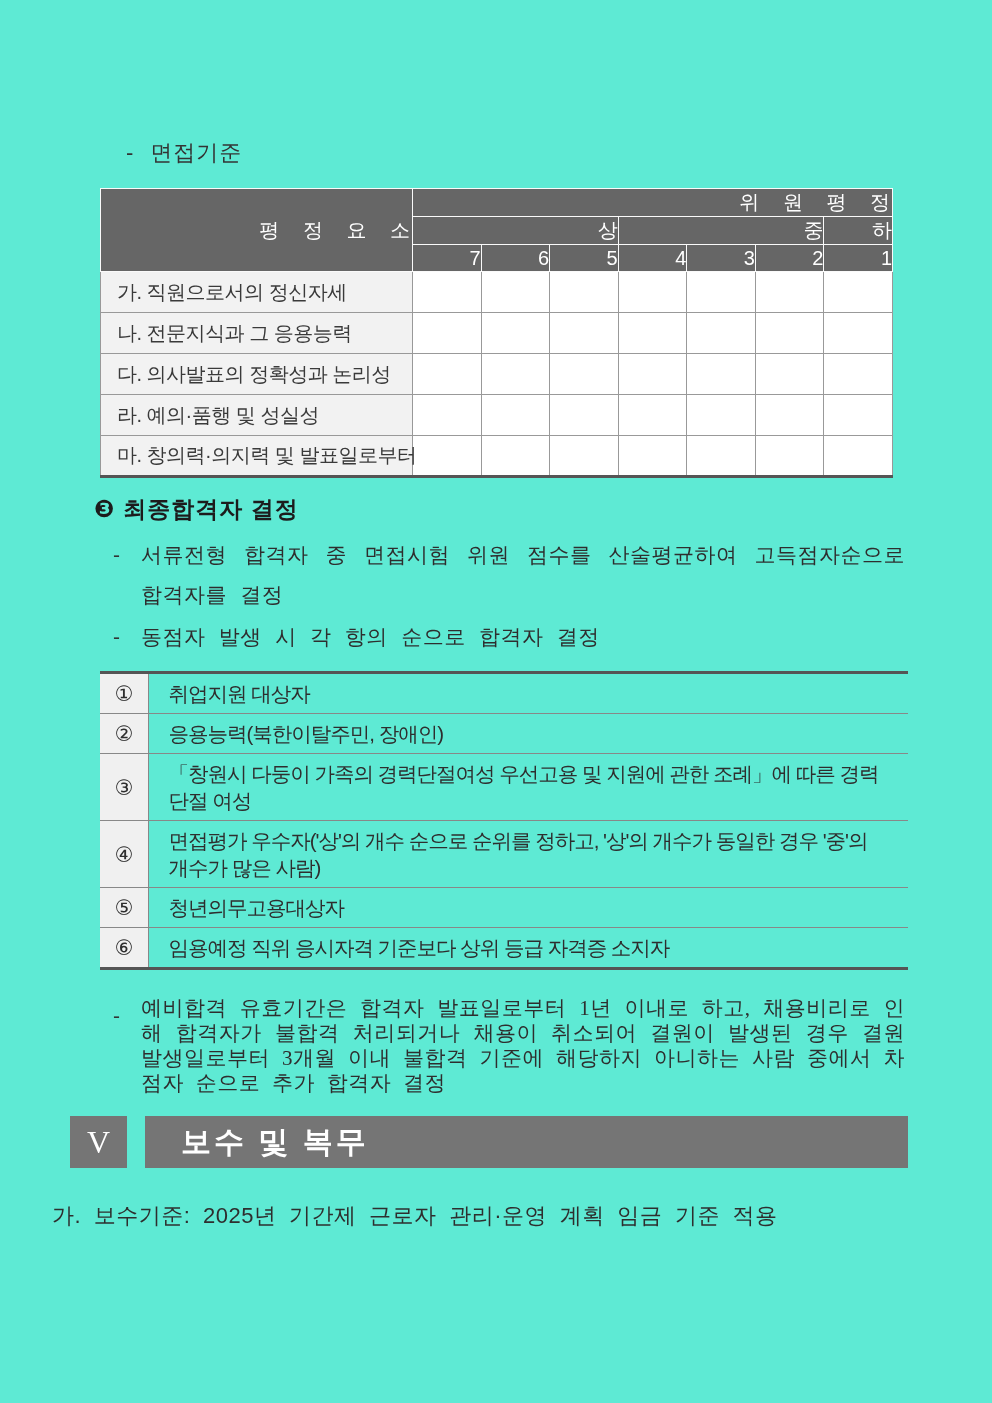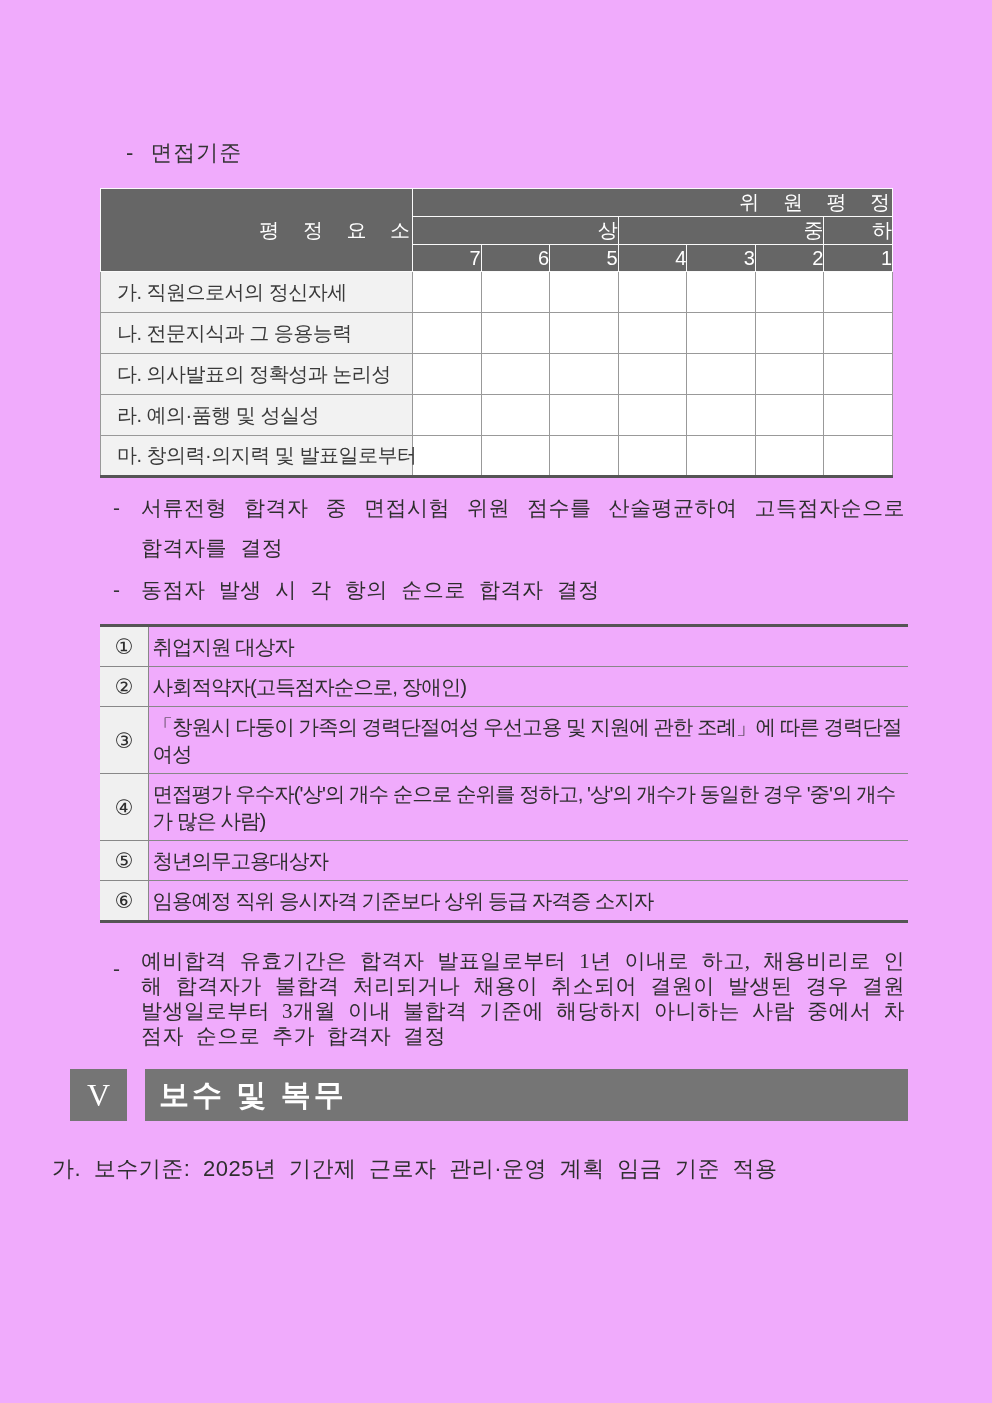--- a/index.html
+++ b/index.html
@@ -1,20 +1,20 @@
 <!DOCTYPE html>
 <html><head>
 <meta charset="utf-8">
 <style>
   * { margin:0; padding:0; box-sizing:border-box; }
   html,body { background:#fff; }
   .page {
     position:relative;
     width:992px; height:1403px;
-    background:#f0abfc;
+    background:#5eead4;
     overflow:hidden;
     font-family:"Liberation Sans","DejaVu Sans",sans-serif;
     color:#333;
   }
 
   
   .interview-label {
     margin:138px 0 0 126px;
     font-size:22px;
     letter-spacing:1px;
@@ -90,21 +90,21 @@
     margin:14px 0 0 100px;
     width:808px;
     border-collapse:collapse;
     border-top:3px solid #555;
     border-bottom:3px solid #555;
     table-layout:fixed;
   }
   table.priority col.c-no { width:48px; }
   table.priority td {
     border-bottom:1px solid #888;
-    padding:6px 4px;
+    padding:6px 20px;
     font-size:20.5px;
     line-height:27px;
     letter-spacing:-1px;
     color:#2e2e2e;
     vertical-align:middle;
   }
   table.priority tr:last-child td { border-bottom:none; }
   table.priority td.no {
     background:#f0f0f0;
     text-align:center;
@@ -133,21 +133,21 @@
   }
   .banner-bar {
     margin-left:18px;
     width:763px; height:52px;
     background:#757575;
     color:#fff;
     font-size:30px;
     font-weight:bold;
     letter-spacing:3px;
     display:flex; align-items:center;
-    padding-left:14px;
+    padding-left:36px;
   }
 
   
   .pay-block { margin-top:26px; }
   .pay-line {
     margin-left:52px;
     font-size:22px;
     line-height:44px;
     word-spacing:6px;
     letter-spacing:0.5px;
@@ -241,20 +241,23 @@
           <td></td>
           <td></td>
           <td></td>
           <td></td>
           <td></td>
           <td></td>
     </tr>
   </tbody>
     </table>
 
+  <div class="final-heading">
+    <span class="marker">❸</span><span>최종합격자 결정</span>
+  </div>
 
   <div class="bullets-final">
     <div class="bullet">
       <span class="dash">-</span>
       <div class="btext">서류전형 합격자 중 면접시험 위원 점수를 산술평균하여 고득점자순으로 합격자를 결정</div>
     </div>
     <div class="bullet">
       <span class="dash">-</span>
       <div class="btext">동점자 발생 시 각 항의 순으로 합격자 결정</div>
     </div>
@@ -265,21 +268,21 @@
         <col class="c-no">
         <col>
       </colgroup>
     <tbody>
         <tr>
       <td class="no">①</td>
       <td>취업지원 대상자</td>
     </tr>
     <tr>
       <td class="no">②</td>
-      <td>사회적약자(고득점자순으로, 장애인)</td>
+      <td>응용능력(북한이탈주민, 장애인)</td>
     </tr>
     <tr>
       <td class="no">③</td>
       <td>「창원시 다둥이 가족의 경력단절여성 우선고용 및 지원에 관한 조례」에 따른 경력단절 여성</td>
     </tr>
     <tr>
       <td class="no">④</td>
       <td>면접평가 우수자('상'의 개수 순으로 순위를 정하고, '상'의 개수가 동일한 경우 '중'의 개수가 많은 사람)</td>
     </tr>
     <tr>

